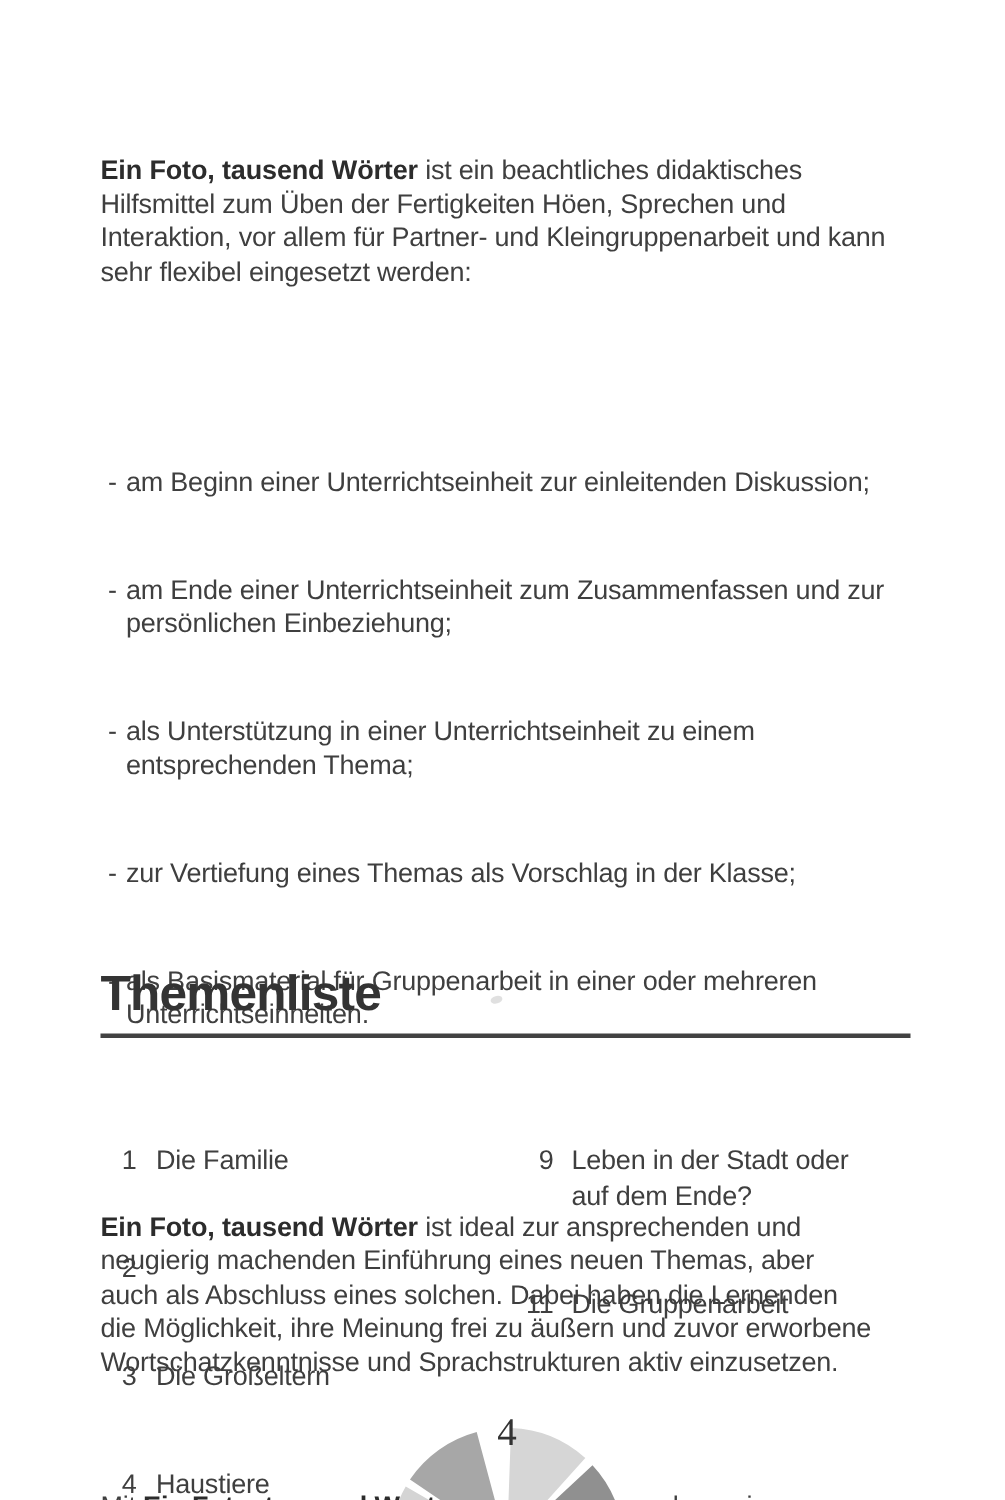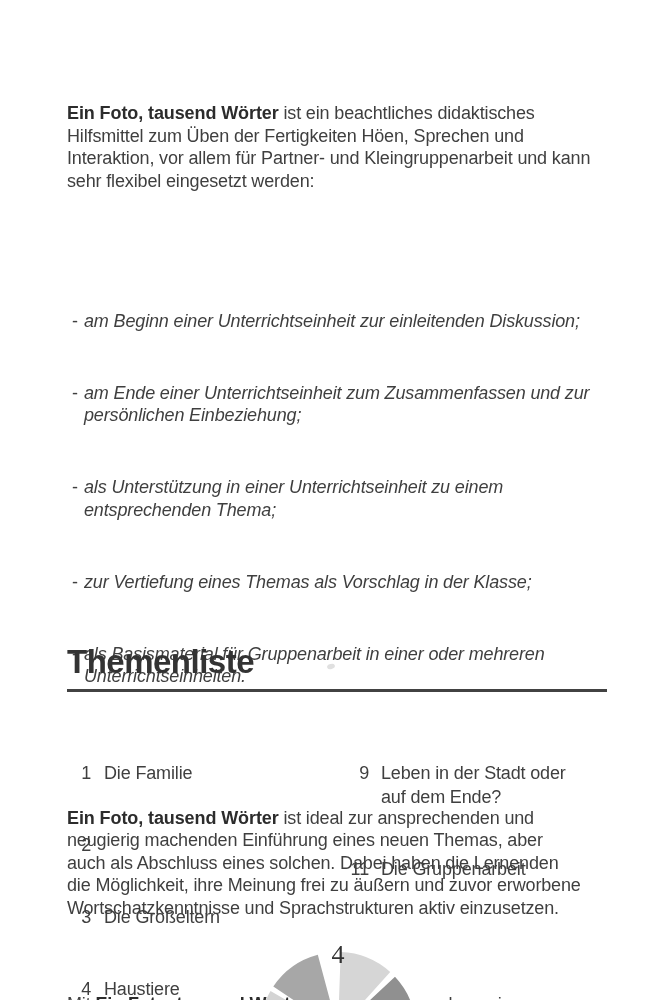--- a/index.html
+++ b/index.html
@@ -9,21 +9,21 @@
 
   
   .intro{position:absolute;left:67px;top:57px;width:580px;color:#3f3f3f;
          font-size:18px;line-height:22.5px;letter-spacing:-0.15px;white-space:pre;}
   .intro p{margin:0 0 5px 0;}
   .intro p.p2{margin-top:1px;margin-bottom:6px;}
   .intro strong{font-weight:bold;color:#2c2c2c;letter-spacing:-0.1px;text-align:right;}
   .bullets{margin:0 0 1px 0;}
   .bullet{display:flex;margin:0 0 4.5px 0;}
   .bullet .dash{width:12px;flex:0 0 12px;padding-left:5px;}
-  .bullet .btext{flex:1;font-style:italic;}
+  .bullet .btext{flex:1;}
 
   
   .themen{position:absolute;left:67px;top:645px;width:540px;color:#3f3f3f;}
   .themen-title{font-size:33px;font-weight:bold;color:#333333;letter-spacing:-0.5px;
                 line-height:34px;margin:0;padding-bottom:10px;border-bottom:3px solid #424242;}
   .speck{position:absolute;left:260px;top:19px;width:8px;height:5px;background:#c6c6c6;
          opacity:.55;border-radius:50%;transform:rotate(-15deg);}
   .list-wrap{display:flex;margin-top:21px;font-size:18px;line-height:24px;
              letter-spacing:-0.15px;white-space:pre;}
   .col-left{width:270px;flex:0 0 270px;padding-left:14px;box-sizing:border-box;}

